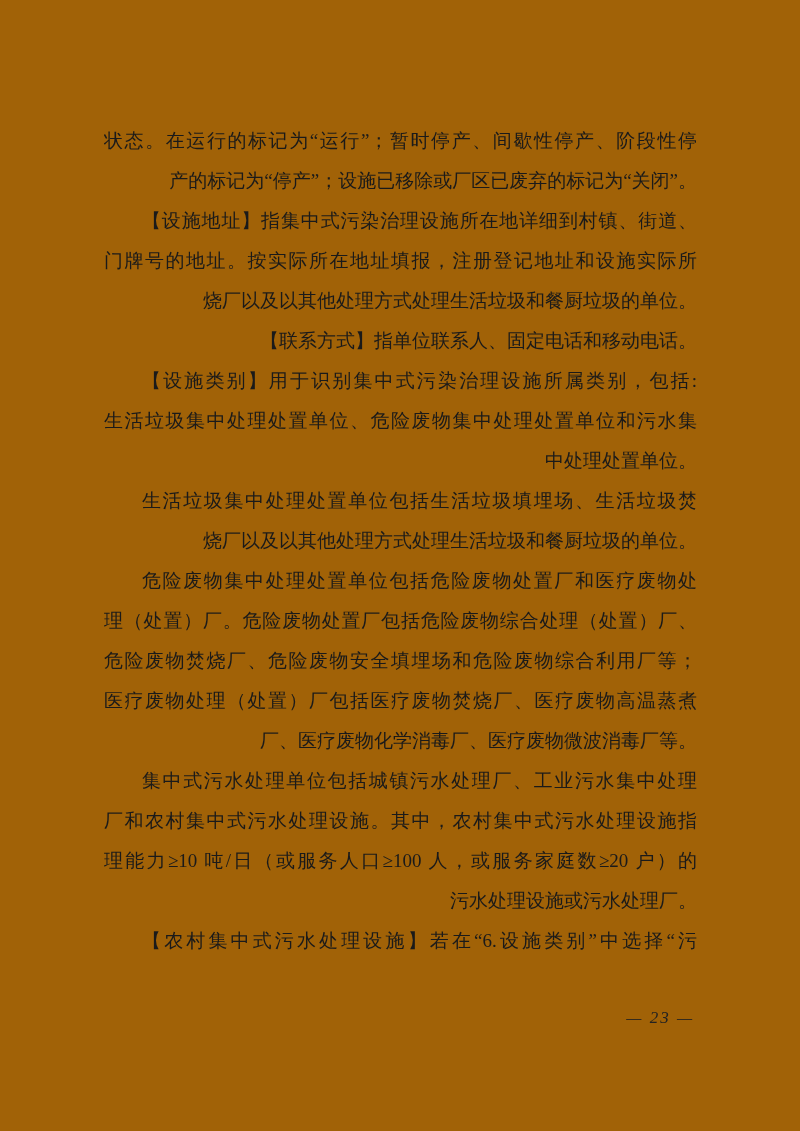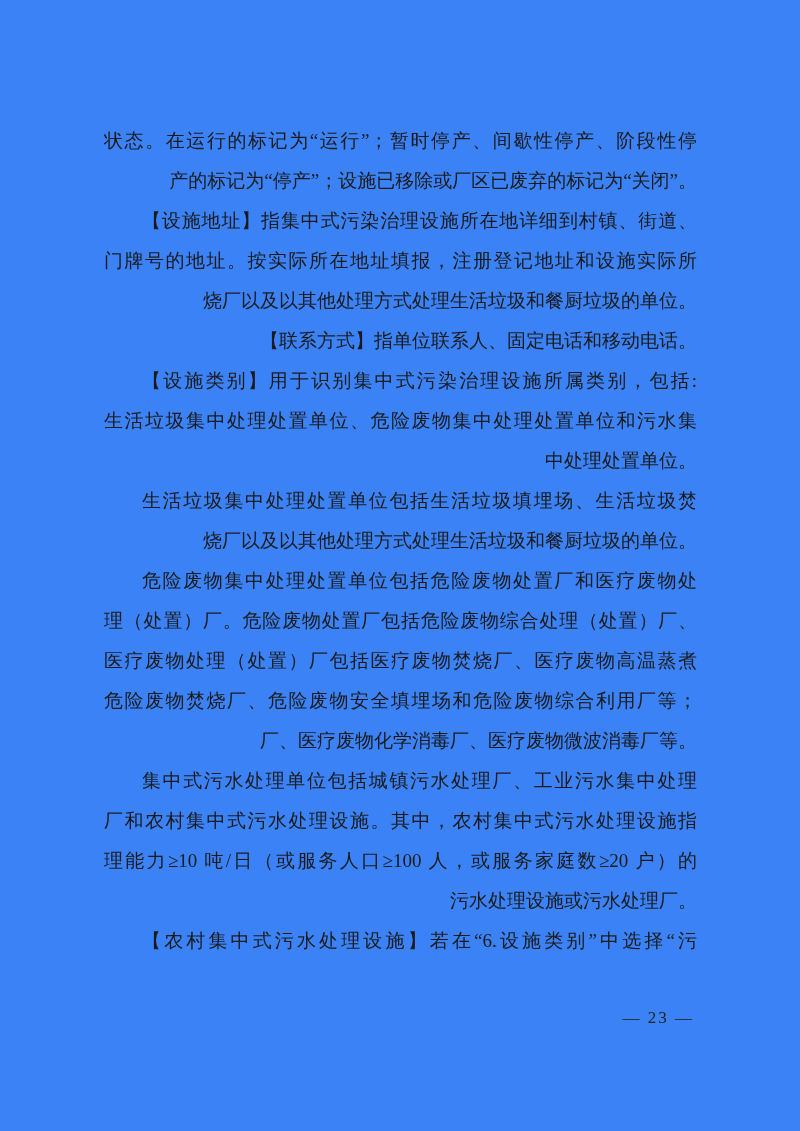--- a/index.html
+++ b/index.html
@@ -4,21 +4,21 @@
 <style>
   html, body {
     margin: 0;
     padding: 0;
     background: #ffffff;
   }
   .page {
     position: relative;
     width: 800px;
     height: 1131px;
-    background: #3b82f6;
+    background: #a16207;
     font-family: "Liberation Serif", "DejaVu Serif", serif;
     color: #1a1a1a;
     overflow: hidden;
   }
   .text-block {
     position: absolute;
     left: 104px;
     top: 121px;
     width: 593px;
     font-size: 19px;
@@ -45,20 +45,21 @@
     position: absolute;
     left: 104px;
     top: 1000px;
     width: 590px;
     height: 36px;
     line-height: 36px;
     text-align: right;
     font-size: 17px;
     letter-spacing: 2px;
     color: #222222;
+    font-style: italic;
   }
 </style>
 </head>
 <body>
 
 <div class="page">
   <div class="text-block">
 
     <div class="para">
       <div class="line j">状态。在运行的标记为“运行”；暂时停产、间歇性停产、阶段性停</div>
@@ -82,22 +83,22 @@
     </div>
 
     <div class="para">
       <div class="line j i">生活垃圾集中处理处置单位包括生活垃圾填埋场、生活垃圾焚</div>
       <div class="line">烧厂以及以其他处理方式处理生活垃圾和餐厨垃圾的单位。</div>
     </div>
 
     <div class="para">
       <div class="line j i">危险废物集中处理处置单位包括危险废物处置厂和医疗废物处</div>
       <div class="line j">理（处置）厂。危险废物处置厂包括危险废物综合处理（处置）厂、</div>
+      <div class="line j">危险废物焚烧厂、危险废物安全填埋场和危险废物综合利用厂等；</div>
       <div class="line j">医疗废物处理（处置）厂包括医疗废物焚烧厂、医疗废物高温蒸煮</div>
-      <div class="line j">危险废物焚烧厂、危险废物安全填埋场和危险废物综合利用厂等；</div>
       <div class="line">厂、医疗废物化学消毒厂、医疗废物微波消毒厂等。</div>
     </div>
 
     <div class="para">
       <div class="line j i">集中式污水处理单位包括城镇污水处理厂、工业污水集中处理</div>
       <div class="line j">厂和农村集中式污水处理设施。其中，农村集中式污水处理设施指</div>
       <div class="line j">理能力≥10 吨/日（或服务人口≥100 人，或服务家庭数≥20 户）的</div>
       <div class="line">污水处理设施或污水处理厂。</div>
     </div>
 

